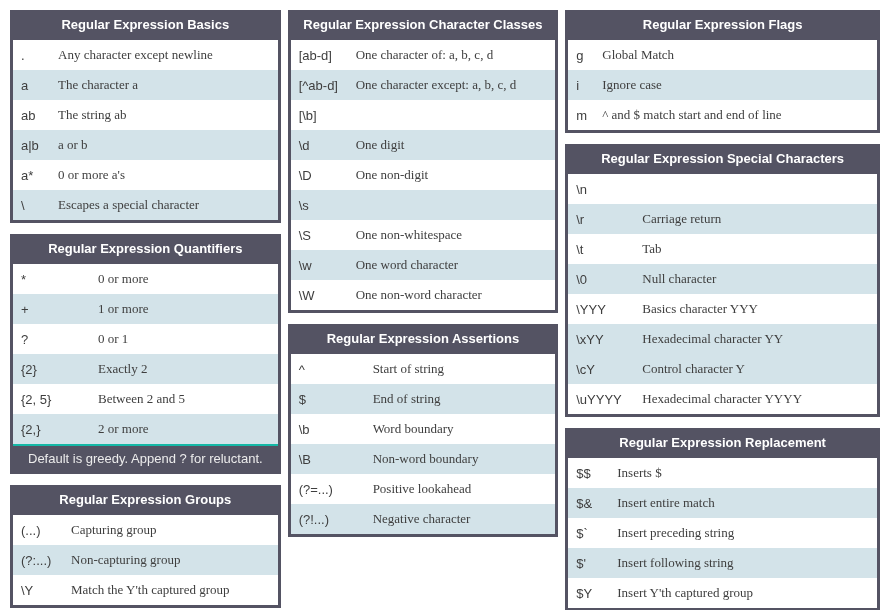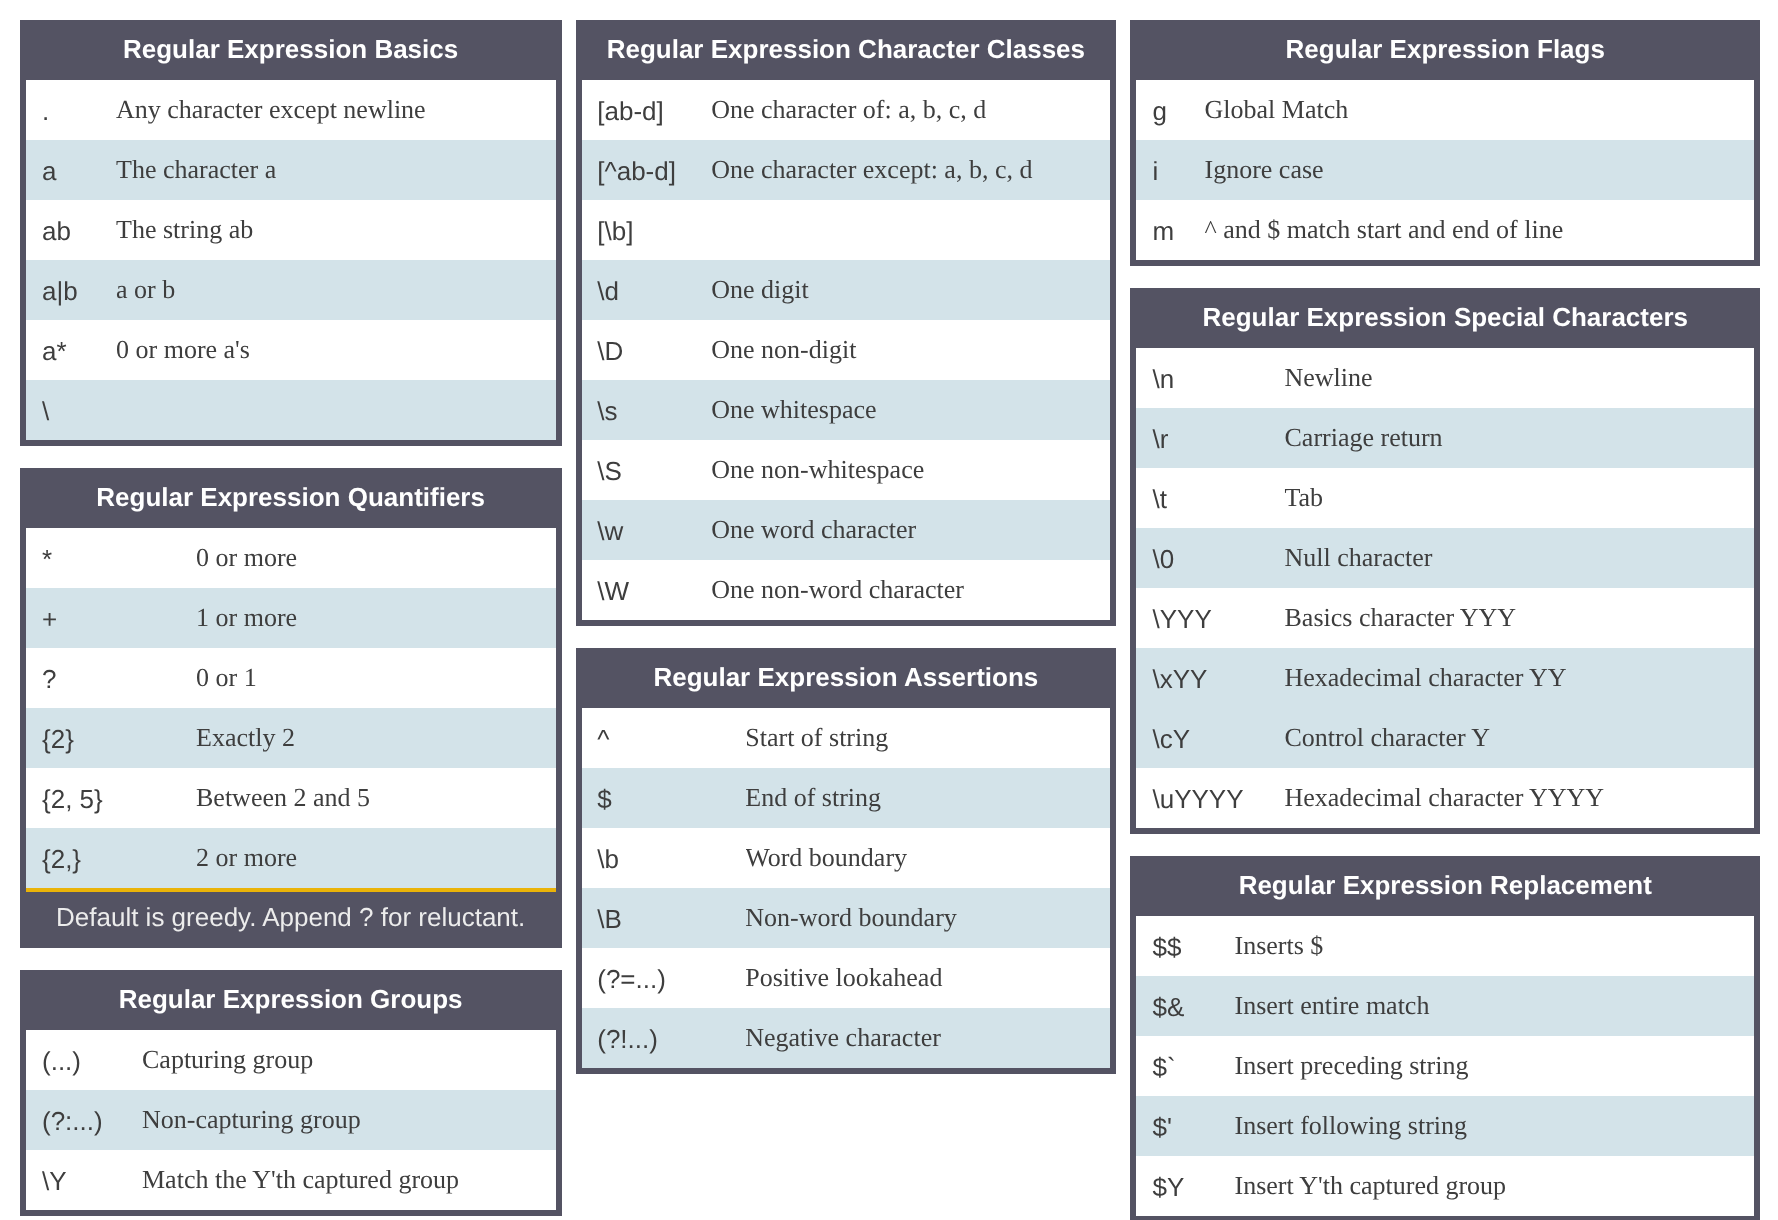--- a/index.html
+++ b/index.html
@@ -45,21 +45,21 @@
     padding-left: 8px;
     background: #ffffff;
     color: var(--text, #3e3e3e);
     font-size: 13px;
   }
   .trow.alt { background: var(--pale, #d3e3e9); }
   .code { width: var(--codew, 50px); flex: none; padding-right: 6px; }
   .desc { flex: 1; white-space: nowrap; overflow: hidden; font-family: Liberation Serif, serif; }
   .tfoot {
     height: 27px;
-    border-top: 2px solid #eab308;
+    border-top: 2px solid #14b8a6;
     background: var(--dark, #545363);
     color: #ececec;
     font-size: 13px;
     display: flex;
     align-items: center;
     justify-content: center;
     white-space: nowrap;
   }
 </style>
 </head>
@@ -84,20 +84,21 @@
         <div class="trow alt">
           <span class="code">a|b</span>
           <span class="desc">a or b</span>
         </div>
         <div class="trow">
           <span class="code">a*</span>
           <span class="desc">0 or more a's</span>
         </div>
         <div class="trow alt">
           <span class="code">\</span>
+          <span class="desc">Escapes a special character</span>
         </div>
       </section>
       <section class="rtable" style="--codew: 77px;">
         <header class="thead">Regular Expression Quantifiers</header>
         <div class="trow">
           <span class="code">*</span>
           <span class="desc">0 or more</span>
         </div>
         <div class="trow alt">
           <span class="code">+</span>
@@ -154,21 +155,20 @@
         <div class="trow alt">
           <span class="code">\d</span>
           <span class="desc">One digit</span>
         </div>
         <div class="trow">
           <span class="code">\D</span>
           <span class="desc">One non-digit</span>
         </div>
         <div class="trow alt">
           <span class="code">\s</span>
-          <span class="desc">One whitespace</span>
         </div>
         <div class="trow">
           <span class="code">\S</span>
           <span class="desc">One non-whitespace</span>
         </div>
         <div class="trow alt">
           <span class="code">\w</span>
           <span class="desc">One word character</span>
         </div>
         <div class="trow">
@@ -217,21 +217,20 @@
         </div>
         <div class="trow">
           <span class="code">m</span>
           <span class="desc">^ and $ match start and end of line</span>
         </div>
       </section>
       <section class="rtable" style="--codew: 66px;">
         <header class="thead">Regular Expression Special Characters</header>
         <div class="trow">
           <span class="code">\n</span>
-          <span class="desc">Newline</span>
         </div>
         <div class="trow alt">
           <span class="code">\r</span>
           <span class="desc">Carriage return</span>
         </div>
         <div class="trow">
           <span class="code">\t</span>
           <span class="desc">Tab</span>
         </div>
         <div class="trow alt">

